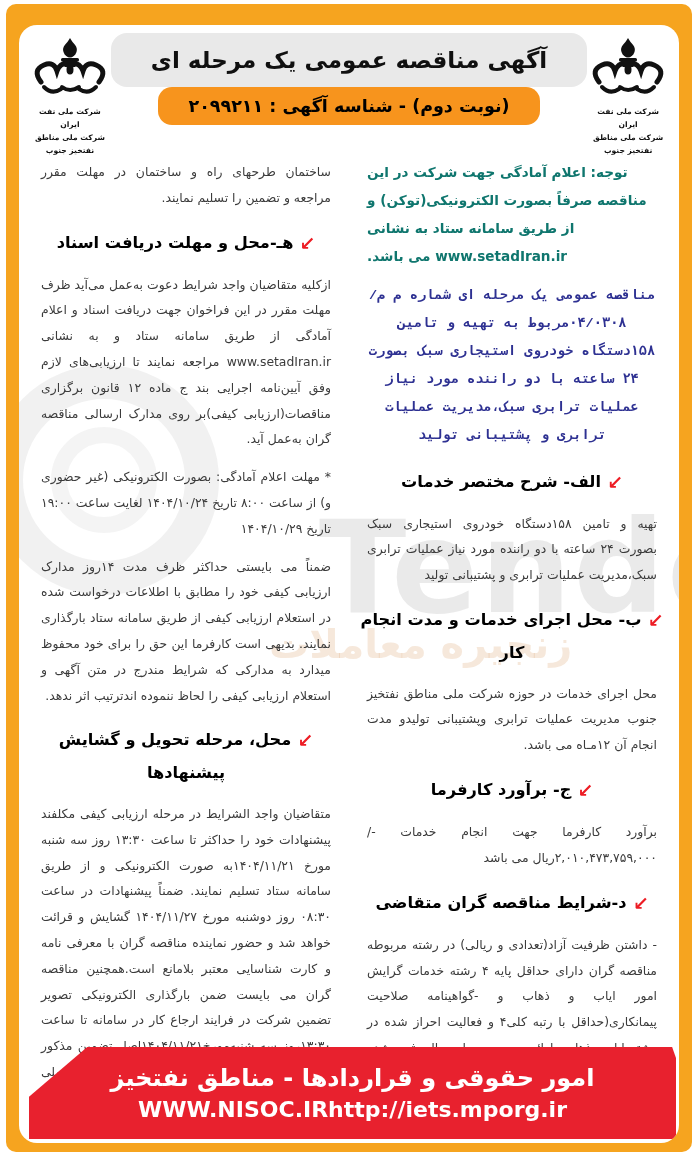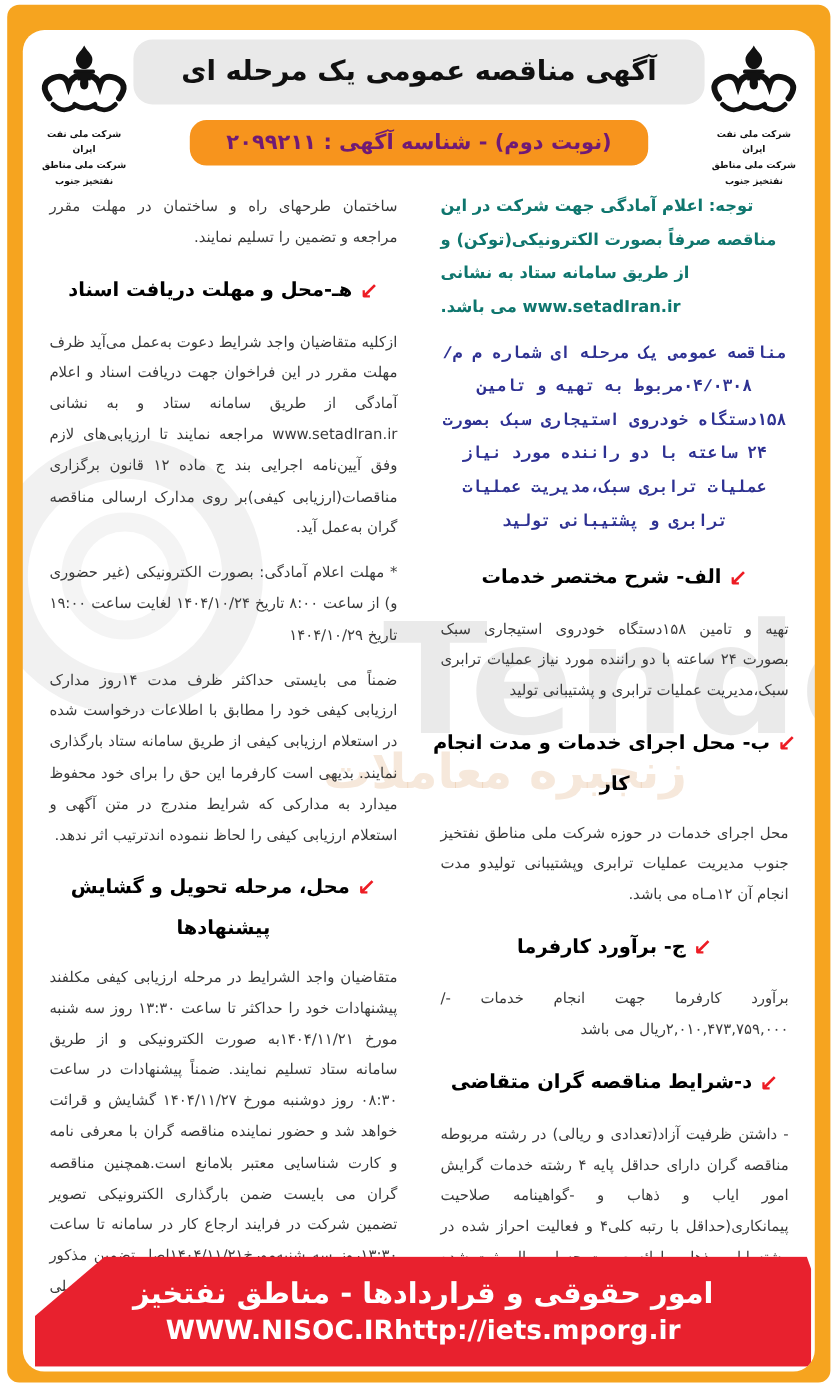--- a/index.html
+++ b/index.html
@@ -22,25 +22,25 @@
   .wm-circle-inner { position: absolute; inset: 28px; border: 16px solid rgba(120,120,120,0.08);
                border-radius: 50%; }
 
   .content { position: relative; z-index: 1; height: 100%; display: flex; flex-direction: column; }
 
   
   .header { display: flex; justify-content: space-between; align-items: flex-start;
             padding: 8px 10px 0; height: 120px; flex: 0 0 auto; }
   .logo-block { width: 112px; text-align: center; padding-top: 4px; }
   .logo-cap { font-size: 7.6px; font-weight: bold; color: #111; line-height: 1.7; }
-  .title-wrap { flex: 1; display: flex; flex-direction: column; align-items: center; gap: 13px; }
+  .title-wrap { flex: 1; display: flex; flex-direction: column; align-items: center; gap: 0; }
   .title-box { background: #E9E9E9; border-radius: 16px; padding: 14px 40px;
                font-size: 23px; font-weight: bold; color: #101010; white-space: nowrap; }
   .subtitle-box { background: #F7941D; border-radius: 14px; padding: 9px 30px;
-                  font-size: 17.5px; font-weight: bold; color: #701a75; white-space: nowrap; }
+                  font-size: 17.5px; font-weight: bold; color: #000000; white-space: nowrap; }
 
   
   .columns { direction: rtl; display: flex; gap: 12px; padding: 2px 10px 0; flex: 1 1 auto; overflow: hidden; }
   .col { flex: 1; text-align: justify; color: #3b3b3b; font-size: 12.4px; line-height: 2.08; overflow: hidden; }
   .col p { margin: 12px; }
   .p-red  { color: #0f766e; font-weight: bold; text-align: left; font-size: 13.6px; line-height: 2.05; }
   .p-blue { color: #2E3192; font-weight: bold; text-align: center; font-size: 13.6px; line-height: 2.05; font-family: Liberation Mono, monospace; }
   h2.sec { font-size: 16.2px; font-weight: bold; color: #000; line-height: 1.95;
            text-align: center; margin: 2px 0 1px; }
   .arrow { color: #ED1C24; font-size: 19px; margin-left: 6px; display: inline-block;

